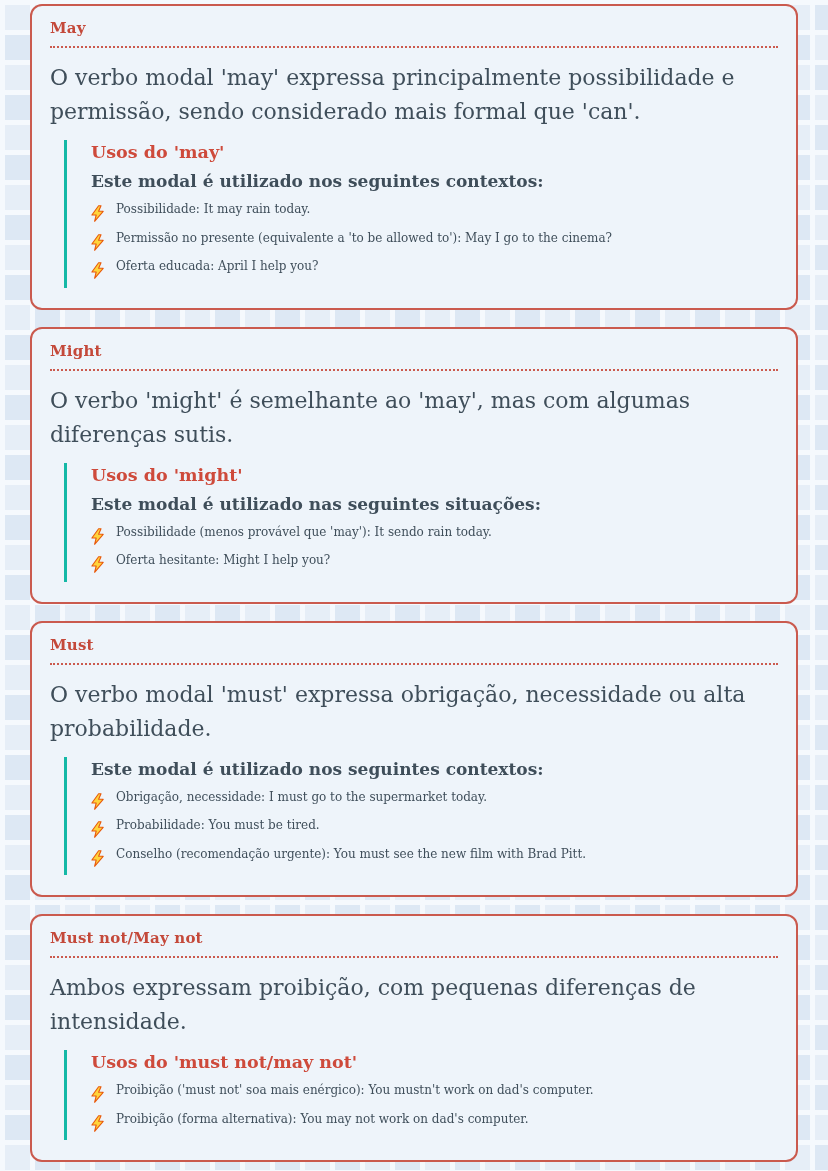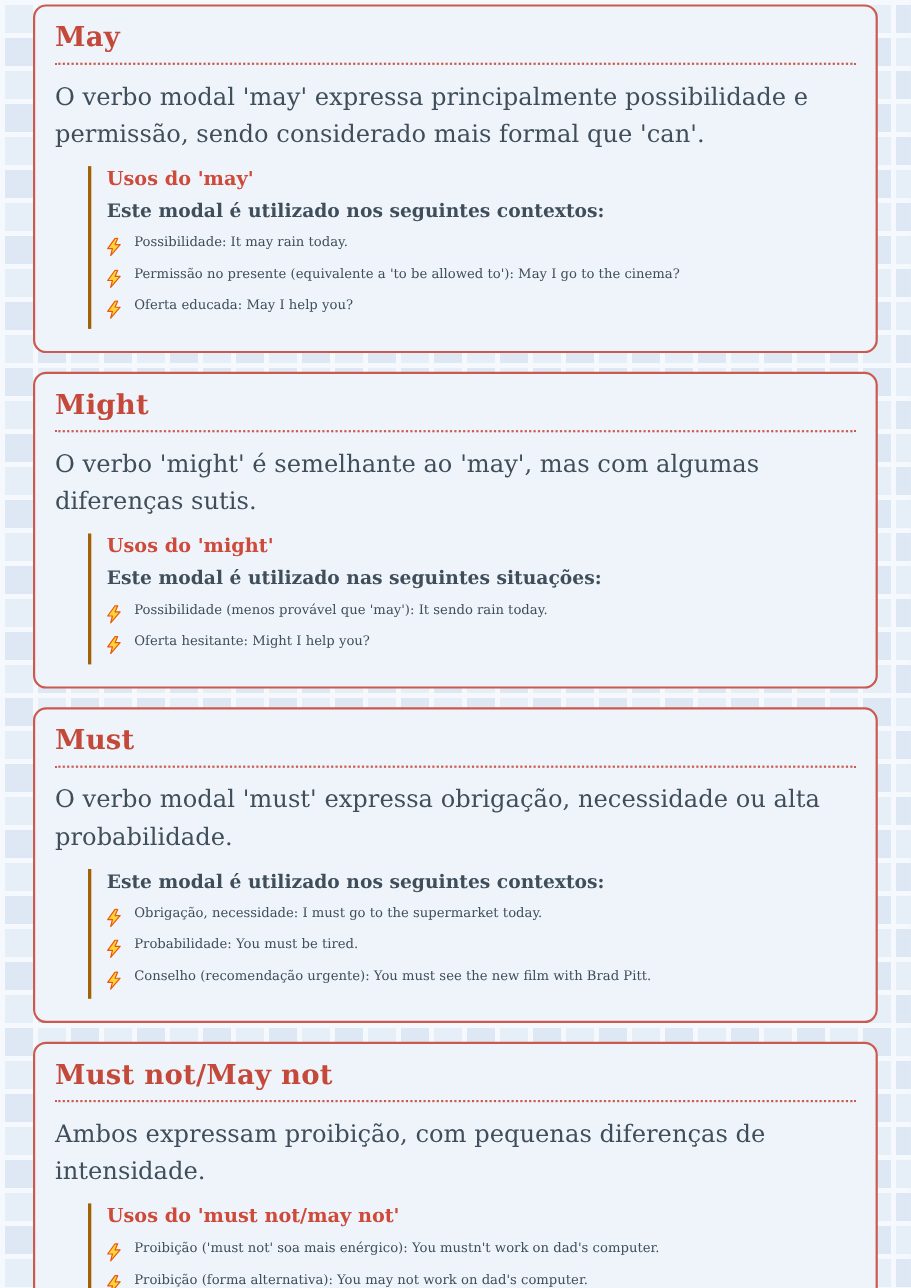--- a/index.html
+++ b/index.html
@@ -19,39 +19,39 @@
   }
   .card {
     background: #eef4fa;
     border: 2px solid #ca5a4e;
     border-radius: 12px;
     padding: 13px 18px 20px 18px;
     margin-bottom: 17px;
     box-sizing: border-box;
   }
   .card-title {
-    font-size: 25px;
+    font-size: 15px;
     font-weight: bold;
     color: #c4493a;
     letter-spacing: 0.2px;
     margin: 0;
     padding-bottom: 9px;
     border-bottom: 2px dotted #cb5a4e;
     margin-bottom: 13px;
   }
   .card-desc {
     font-size: 22px;
     color: #3f4e5a;
     line-height: 1.55;
     margin: 0 0 11px 0;
   }
   .subsection {
-    margin-left: 30px;
-    border-left: 3px solid #a16207;
-    padding-left: 14px;
+    margin-left: 14px;
+    border-left: 3px solid #14b8a6;
+    padding-left: 24px;
     padding-top: 2px;
     padding-bottom: 2px;
   }
   .sub-title {
     font-size: 17.5px;
     font-weight: bold;
     color: #ce4a3b;
     margin: 0 0 9px 0;
   }
   .sub-intro {
@@ -95,21 +95,21 @@
         <li class="item">
           <span class="bolt"><svg width="13" height="17" viewBox="0 0 13 17">
                 <path d="M7.6 0.7 L0.9 10 H5.2 L3.6 16.3 L12.2 6.3 H7.6 L10 0.7 Z" fill="#ffd43b" stroke="#e8590c" stroke-width="1.1" stroke-linejoin="round"></path>
               </svg></span>
           <span>Permissão no presente (equivalente a 'to be allowed to'): May I go to the cinema?</span>
         </li>
         <li class="item">
           <span class="bolt"><svg width="13" height="17" viewBox="0 0 13 17">
                 <path d="M7.6 0.7 L0.9 10 H5.2 L3.6 16.3 L12.2 6.3 H7.6 L10 0.7 Z" fill="#ffd43b" stroke="#e8590c" stroke-width="1.1" stroke-linejoin="round"></path>
               </svg></span>
-          <span>Oferta educada: May I help you?</span>
+          <span>Oferta educada: April I help you?</span>
         </li>
       </ul>
     </div>
   </section>
 
   <section class="card">
     <h2 class="card-title">Might</h2>
     <p class="card-desc">O verbo 'might' é semelhante ao 'may', mas com algumas diferenças sutis.</p>
     <div class="subsection">
       <h3 class="sub-title">Usos do 'might'</h3>

